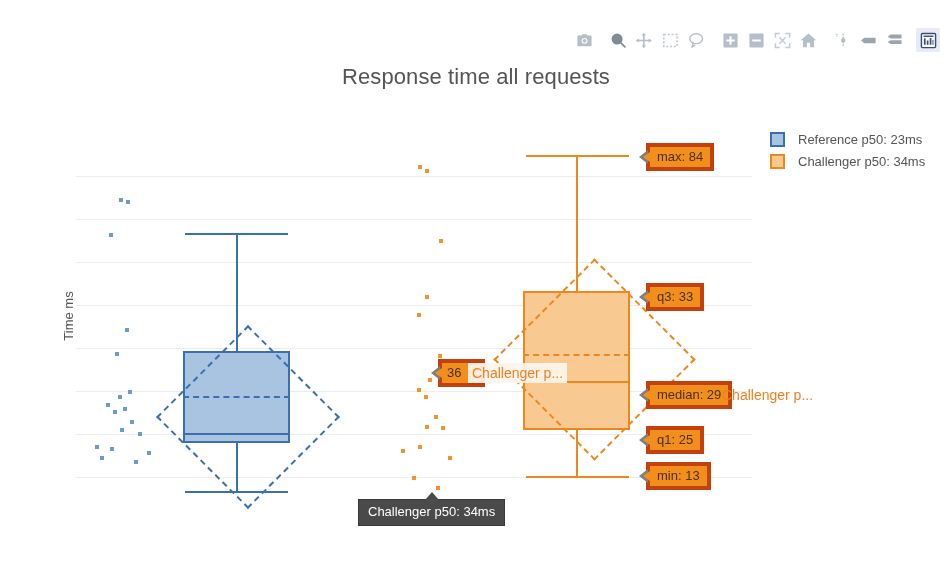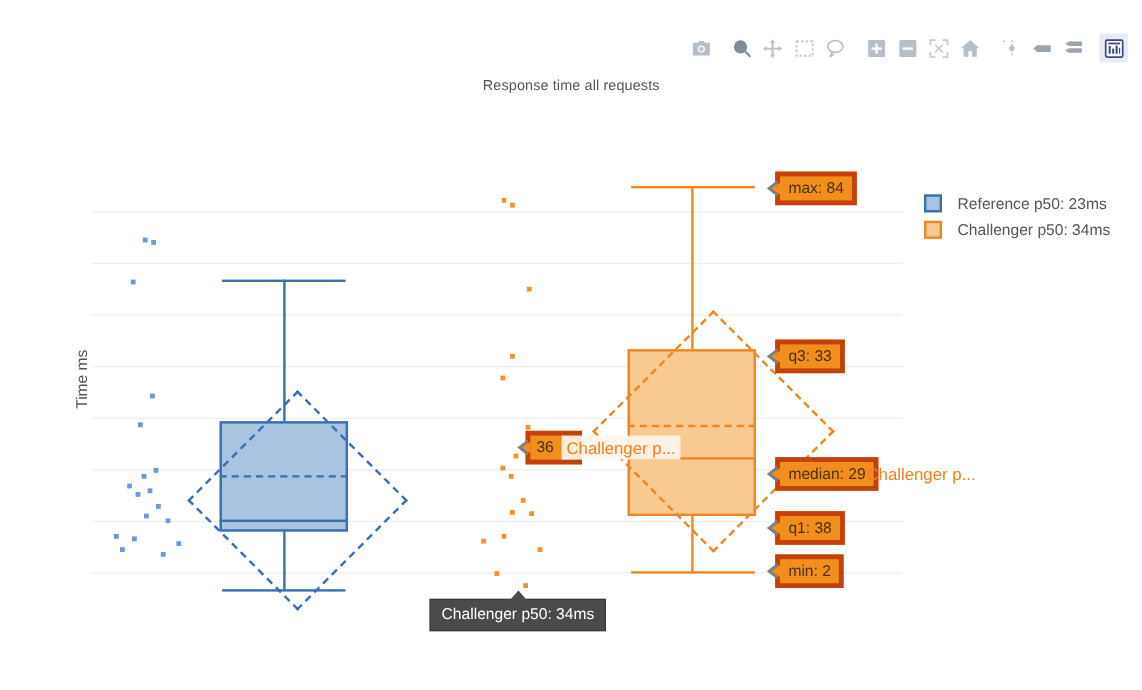--- a/index.html
+++ b/index.html
@@ -27,21 +27,21 @@
   }
   .mb-btn svg { display:block; }
   .mb-btn svg path, .mb-btn svg rect, .mb-btn svg circle,
   .mb-btn svg line, .mb-btn svg polyline, .mb-btn svg polygon { }
   .mb-btn.active { background:#e8ebf5; }
 
   
   #plot-title {
     position:absolute; left:0; right:0; top:64px;
     text-align:center;
-    font-size:12px; color:#555; letter-spacing:.1px;
+    font-size:22px; color:#555; letter-spacing:.1px;
   }
 
   
   #plot-area {
     position:absolute;
     left:76px; top:140px; width:676px; height:352px;
   }
   .gridline {
     position:absolute; left:0; width:100%; height:1px;
     background:#ededed;
@@ -122,21 +122,21 @@
     position:absolute;
     top:-8px; left:50%; margin-left:-7px;
     width:0; height:0;
     border-left:7px solid transparent;
     border-right:7px solid transparent;
     border-bottom:8px solid #4a4a4a;
   }
 
   
   #legend {
-    position:absolute; left:770px; top:158px;text-align:center;
+    position:absolute; left:770px; top:128px;text-align:center;
   }
   .legend-row { display:flex; align-items:center; height:22px; }
   .legend-swatch {
     width:15px; height:15px; border-width:2px; border-style:solid;
     margin-right:13px;
   }
   .legend-label { font-size:13px; color:#555; white-space:nowrap; }
 </style>
 </head>
 <body>
@@ -336,22 +336,22 @@
          border-top:2px dashed #f0871e; height:0"></div>
   </div>
 
   <div class="callout" style="left:362px; top:233px; padding:1px 20px 2px 5px;">36</div>
   <div class="hover-text boxed" style="left:392px; top:233px;">Challenger p...</div>
 
   <div class="callout" style="left:570px; top:17px;">max: 84</div>
   <div class="callout" style="left:570px; top:157px;">q3: 33</div>
   <div class="callout" style="left:570px; top:255px;">median: 29</div>
   <div class="hover-text" style="left:646px; top:255px;">Challenger p...</div>
-  <div class="callout" style="left:570px; top:300px;">q1: 38</div>
-  <div class="callout" style="left:570px; top:336px;">min: 2</div>
+  <div class="callout" style="left:570px; top:300px;">q1: 25</div>
+  <div class="callout" style="left:570px; top:336px;">min: 13</div>
 </div>
 
 <div id="tooltip" style="left:358px; top:499px;">Challenger p50: 34ms</div>
 
 <div id="legend">
   <div class="legend-row">
     <span class="legend-swatch" style="background:#a8c4e0; border-color:#3a6fb0"></span>
     <span class="legend-label">Reference p50: 23ms</span>
   </div>
   <div class="legend-row">

